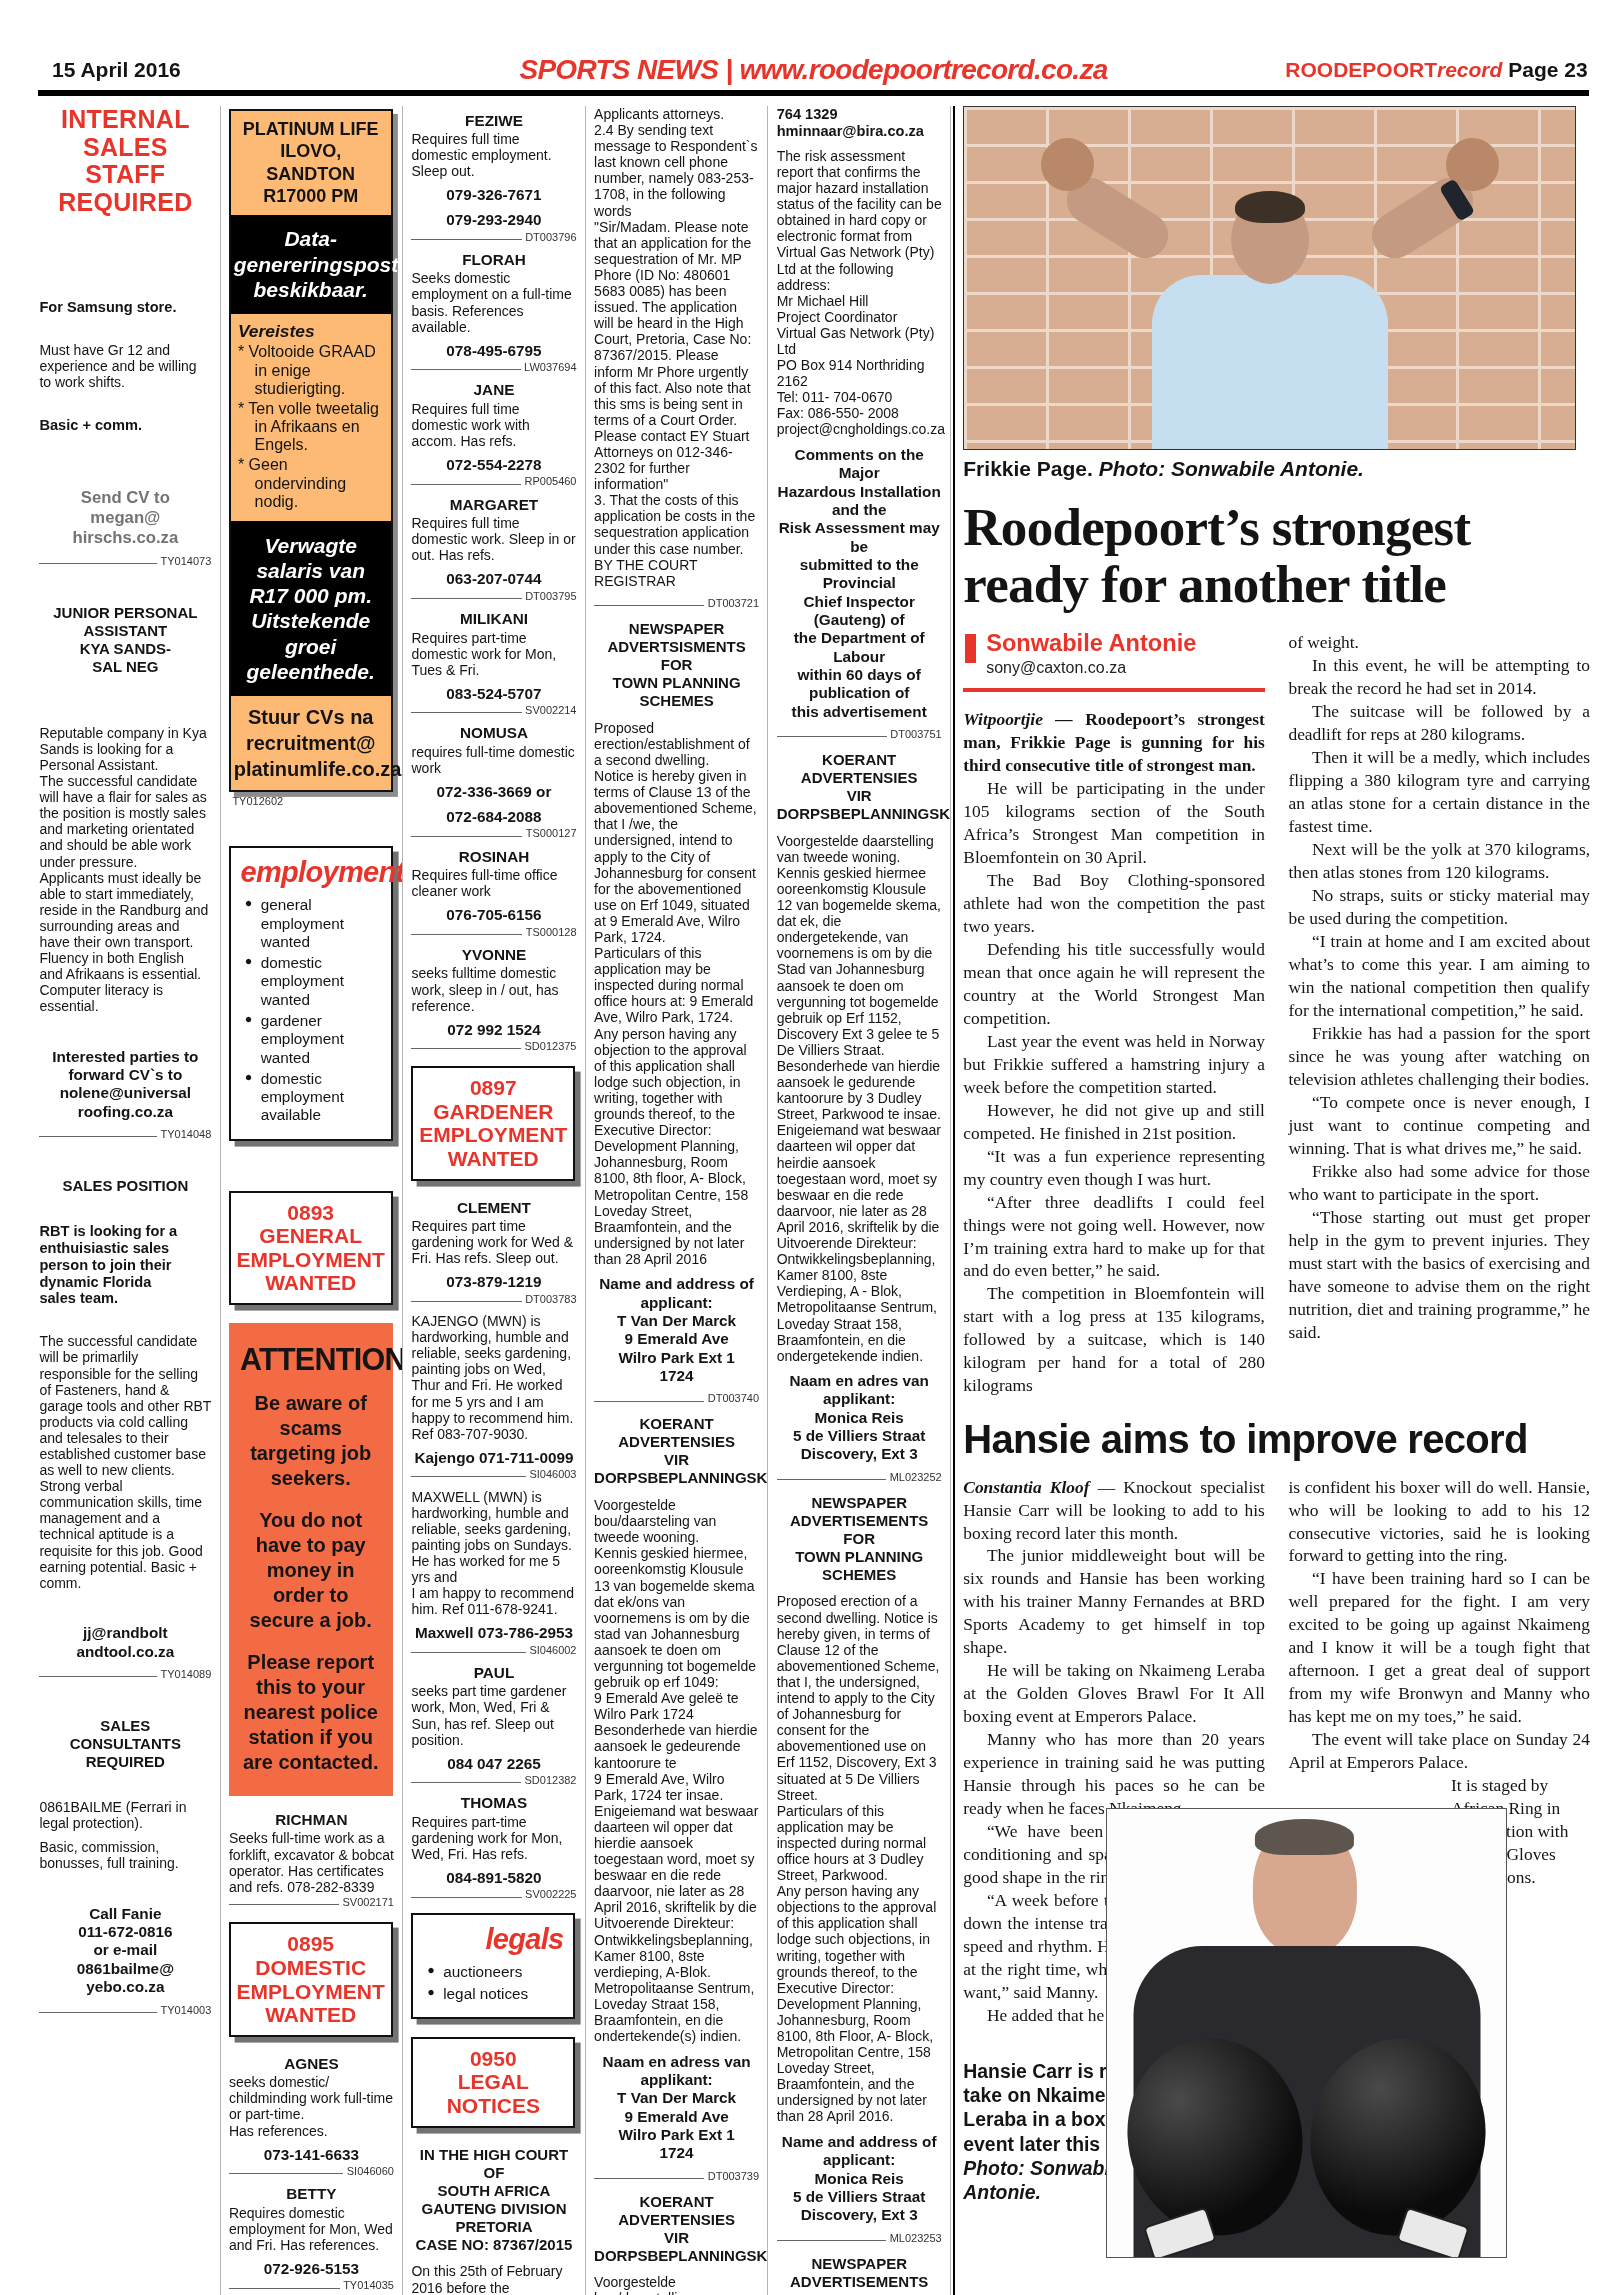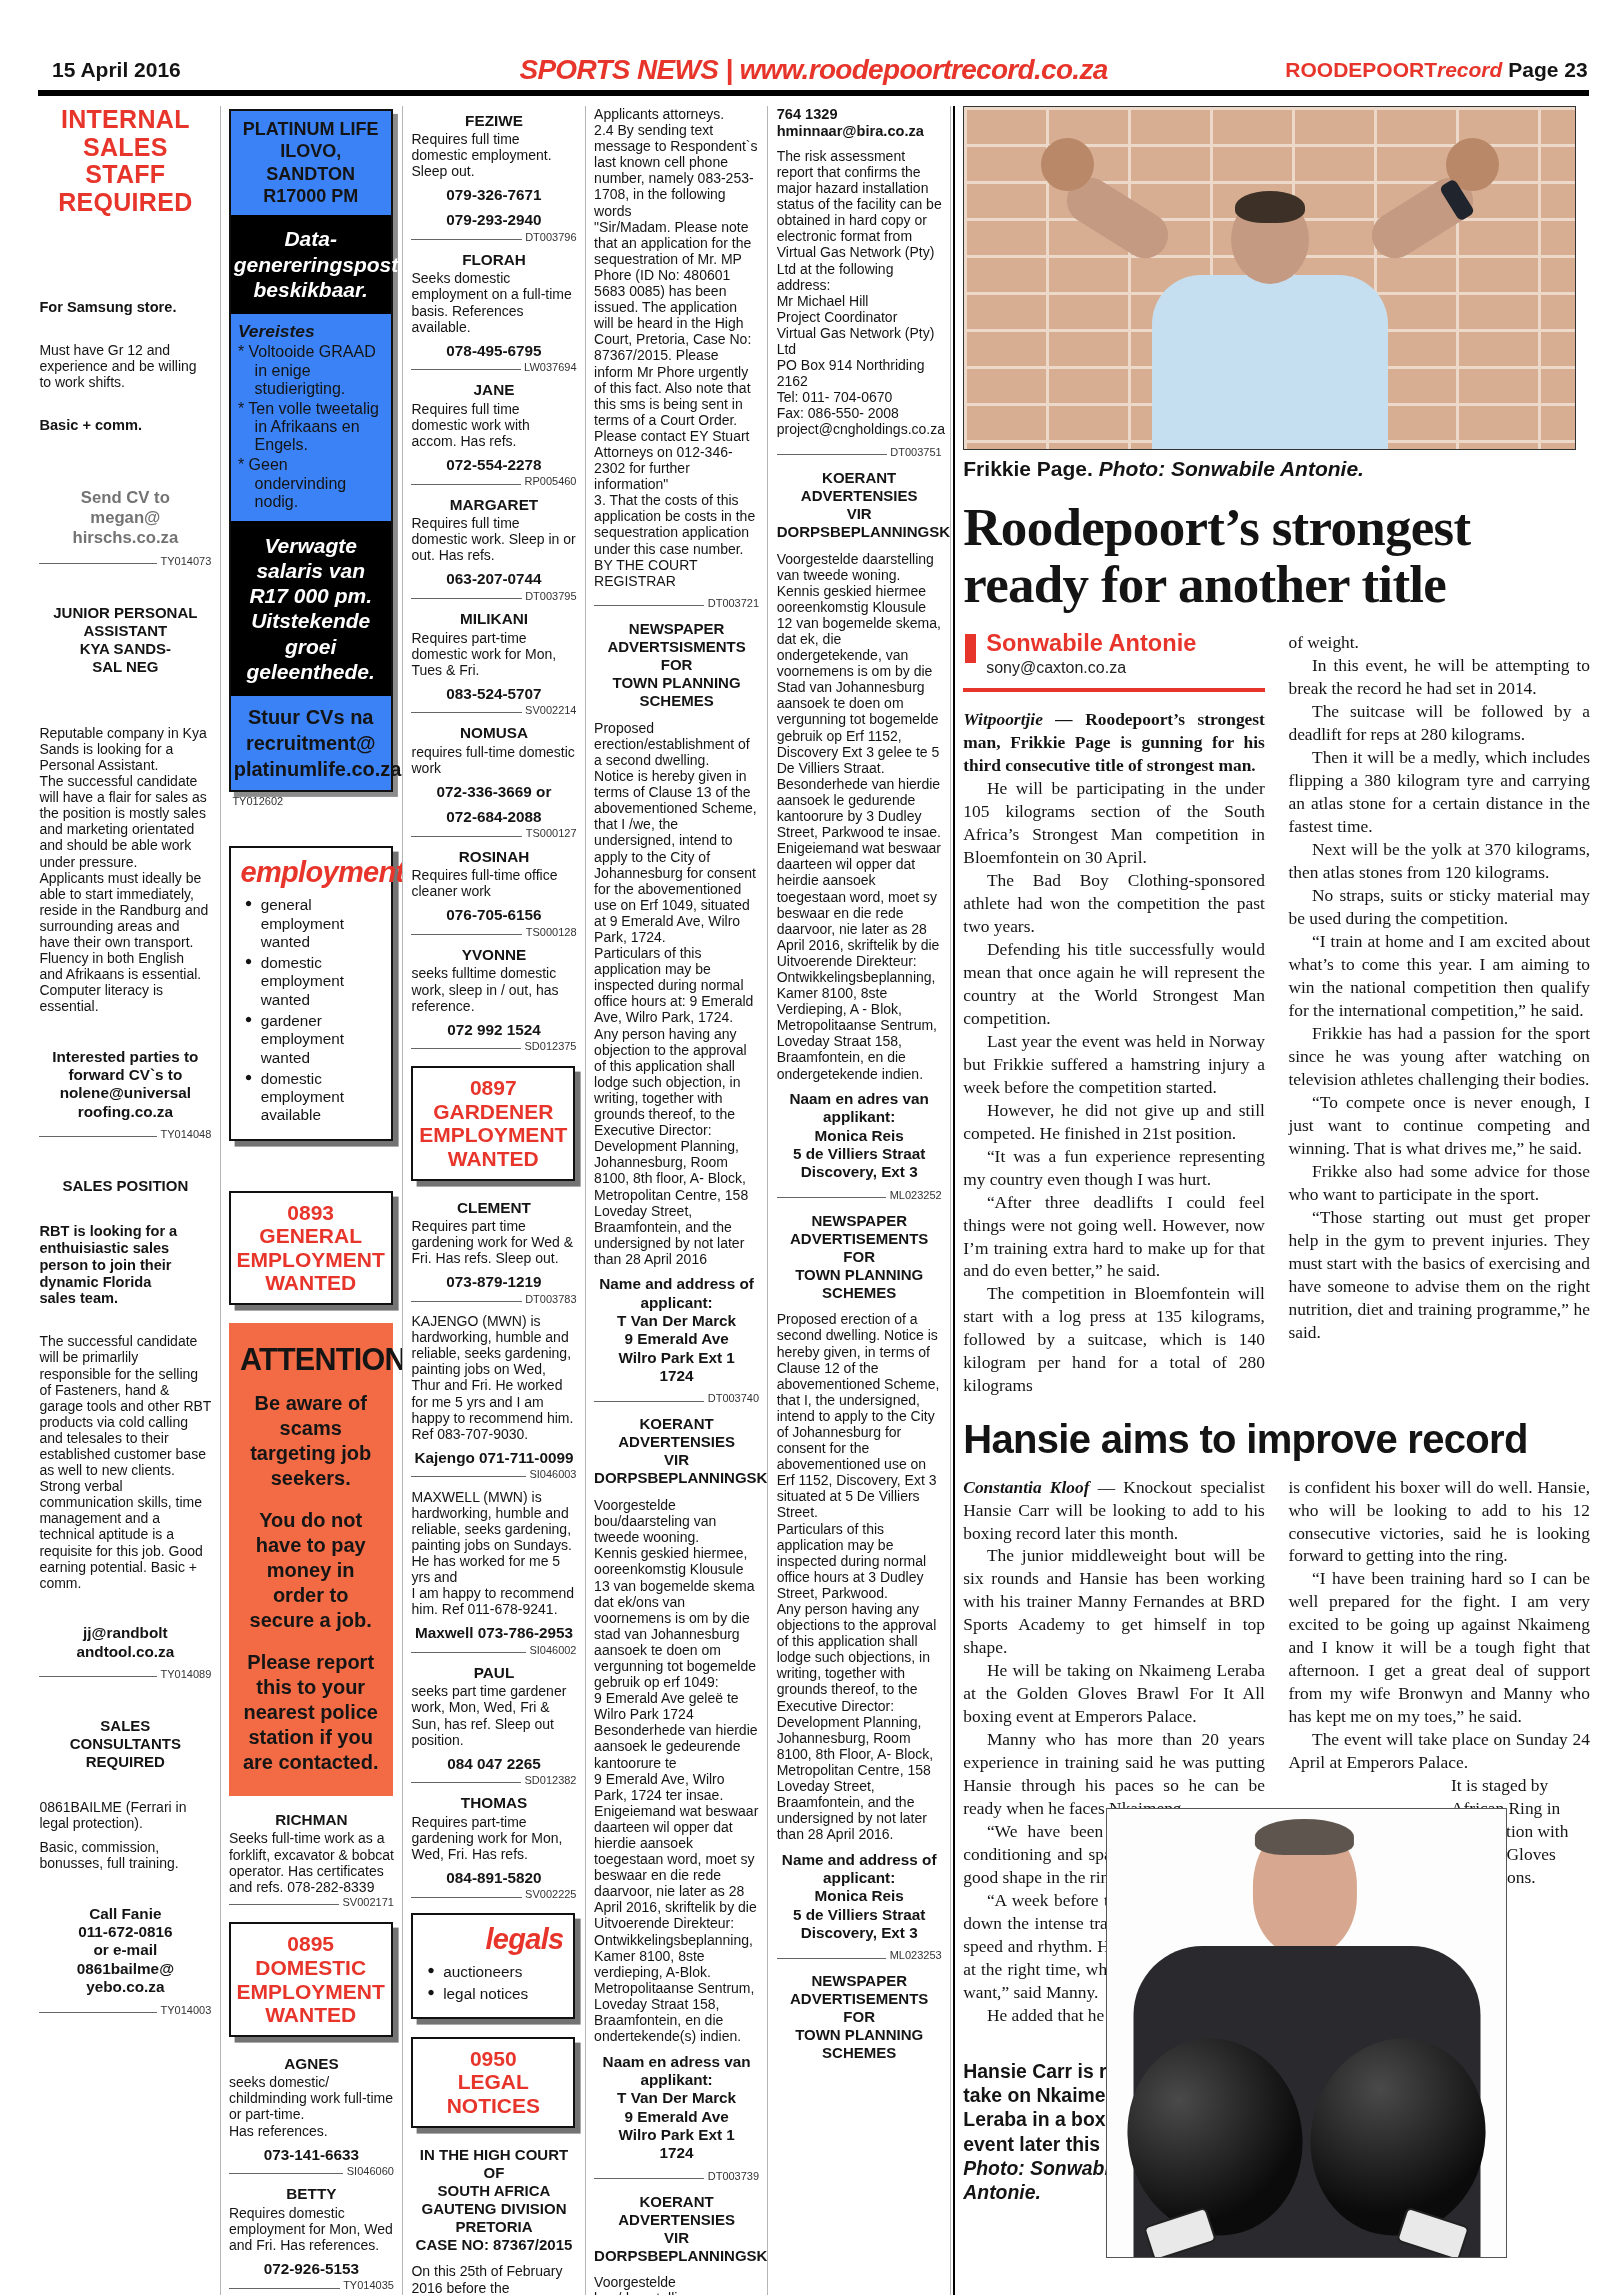--- a/index.html
+++ b/index.html
@@ -49,21 +49,21 @@
                  letter-spacing:-0.7px;margin:1.4px 0 7px;}
   .logobox .logo.center{text-align:center;} .logobox .logo.right{text-align:right;}
   .logobox ul{list-style:none;margin:0;padding:0 0 0 4.2px;font-size:15.3px;line-height:1.2;}
   .logobox li{margin:2.8px 0;display:flex;}
   .logobox li .blt{margin-right:8.3px;font-size:12.5px;}
   .logobox li .lbl{white-space:pre-line;}
   .attention{background:#f26b45;padding:21px 11px;margin:9.7px 1.4px 15.3px 0;text-align:center;
              font-weight:bold;color:#151515;}
   .attention .t{font-size:30.5px;letter-spacing:-0.7px;line-height:1;}
   .attention p{font-size:20px;line-height:1.25;margin:16.7px 0 0;}
-  .platinum{border:2.1px solid #101010;box-shadow:4.9px 4.9px 0 rgba(0,0,0,.45);background:#3b82f6;margin:2.8px 1.4px 0 0;}
+  .platinum{border:2.1px solid #101010;box-shadow:4.9px 4.9px 0 rgba(0,0,0,.45);background:#fdba74;margin:2.8px 1.4px 0 0;}
   .plat-head{font-weight:bold;text-align:center;font-size:18px;line-height:1.25;
              white-space:pre-line;padding:7px 2.8px;border-bottom:2.1px solid #000;}
   .plat-black{background:#000;color:#fff;font-weight:bold;font-style:italic;text-align:center;
               font-size:21px;line-height:1.2;white-space:pre-line;padding:9.7px 2.8px;}
   .plat-req{padding:7px 7px 8.3px;border-top:2.1px solid #000;border-bottom:2.1px solid #000;}
   .plat-req .rt{font-weight:bold;font-style:italic;font-size:17.4px;}
   .plat-req .ri{font-size:16px;line-height:1.15;padding-left:16.7px;text-indent:-16.7px;margin:1.4px 0;}
   .plat-foot{font-weight:bold;text-align:center;font-size:20px;line-height:1.3;
              white-space:pre-line;padding:8.3px 2.8px;border-top:2.1px solid #000;}
 
@@ -536,20 +536,28 @@
       <div class="c-col" id="ccol-5">
           <div class="c-para b">764 1329 hminnaar@bira.co.za</div>
           <div class="c-para">The risk assessment report that confirms the major hazard installation status of the facility can be obtained in hard copy or electronic format from Virtual Gas Network (Pty) Ltd at the following address:
 Mr Michael Hill
 Project Coordinator
 Virtual Gas Network (Pty) Ltd
 PO Box 914 Northriding 2162
 Tel: 011- 704-0670
 Fax: 086-550- 2008
 project@cngholdings.co.za</div>
+          <div class="c-center">Comments on the Major
+Hazardous Installation and the
+Risk Assessment may be
+submitted to the Provincial
+Chief Inspector (Gauteng) of
+the Department of Labour
+within 60 days of publication of
+this advertisement</div>
           <div class="ref-row">
             <span class="line"></span>
             <span class="txt">DT003751</span>
           </div>
           <div class="c-heading">KOERANT ADVERTENSIES
 VIR
 DORPSBEPLANNINGSKEMAS</div>
           <div class="c-para">Voorgestelde daarstelling van tweede woning. Kennis geskied hiermee ooreenkomstig Klousule 12 van bogemelde skema, dat ek, die ondergetekende, van voornemens is om by die Stad van Johannesburg aansoek te doen om vergunning tot bogemelde gebruik op Erf 1152, Discovery Ext 3 gelee te 5 De Villiers Straat. Besonderhede van hierdie aansoek le gedurende kantoorure by 3 Dudley Street, Parkwood te insae.
 Enigeiemand wat beswaar daarteen wil opper dat heirdie aansoek toegestaan word, moet sy beswaar en die rede daarvoor, nie later as 28 April 2016, skriftelik by die Uitvoerende Direkteur: Ontwikkelingsbeplanning, Kamer 8100, 8ste Verdieping, A - Blok, Metropolitaanse Sentrum, Loveday Straat 158, Braamfontein, en die ondergetekende indien.</div>
           <div class="c-center">Naam en adres van applikant:

